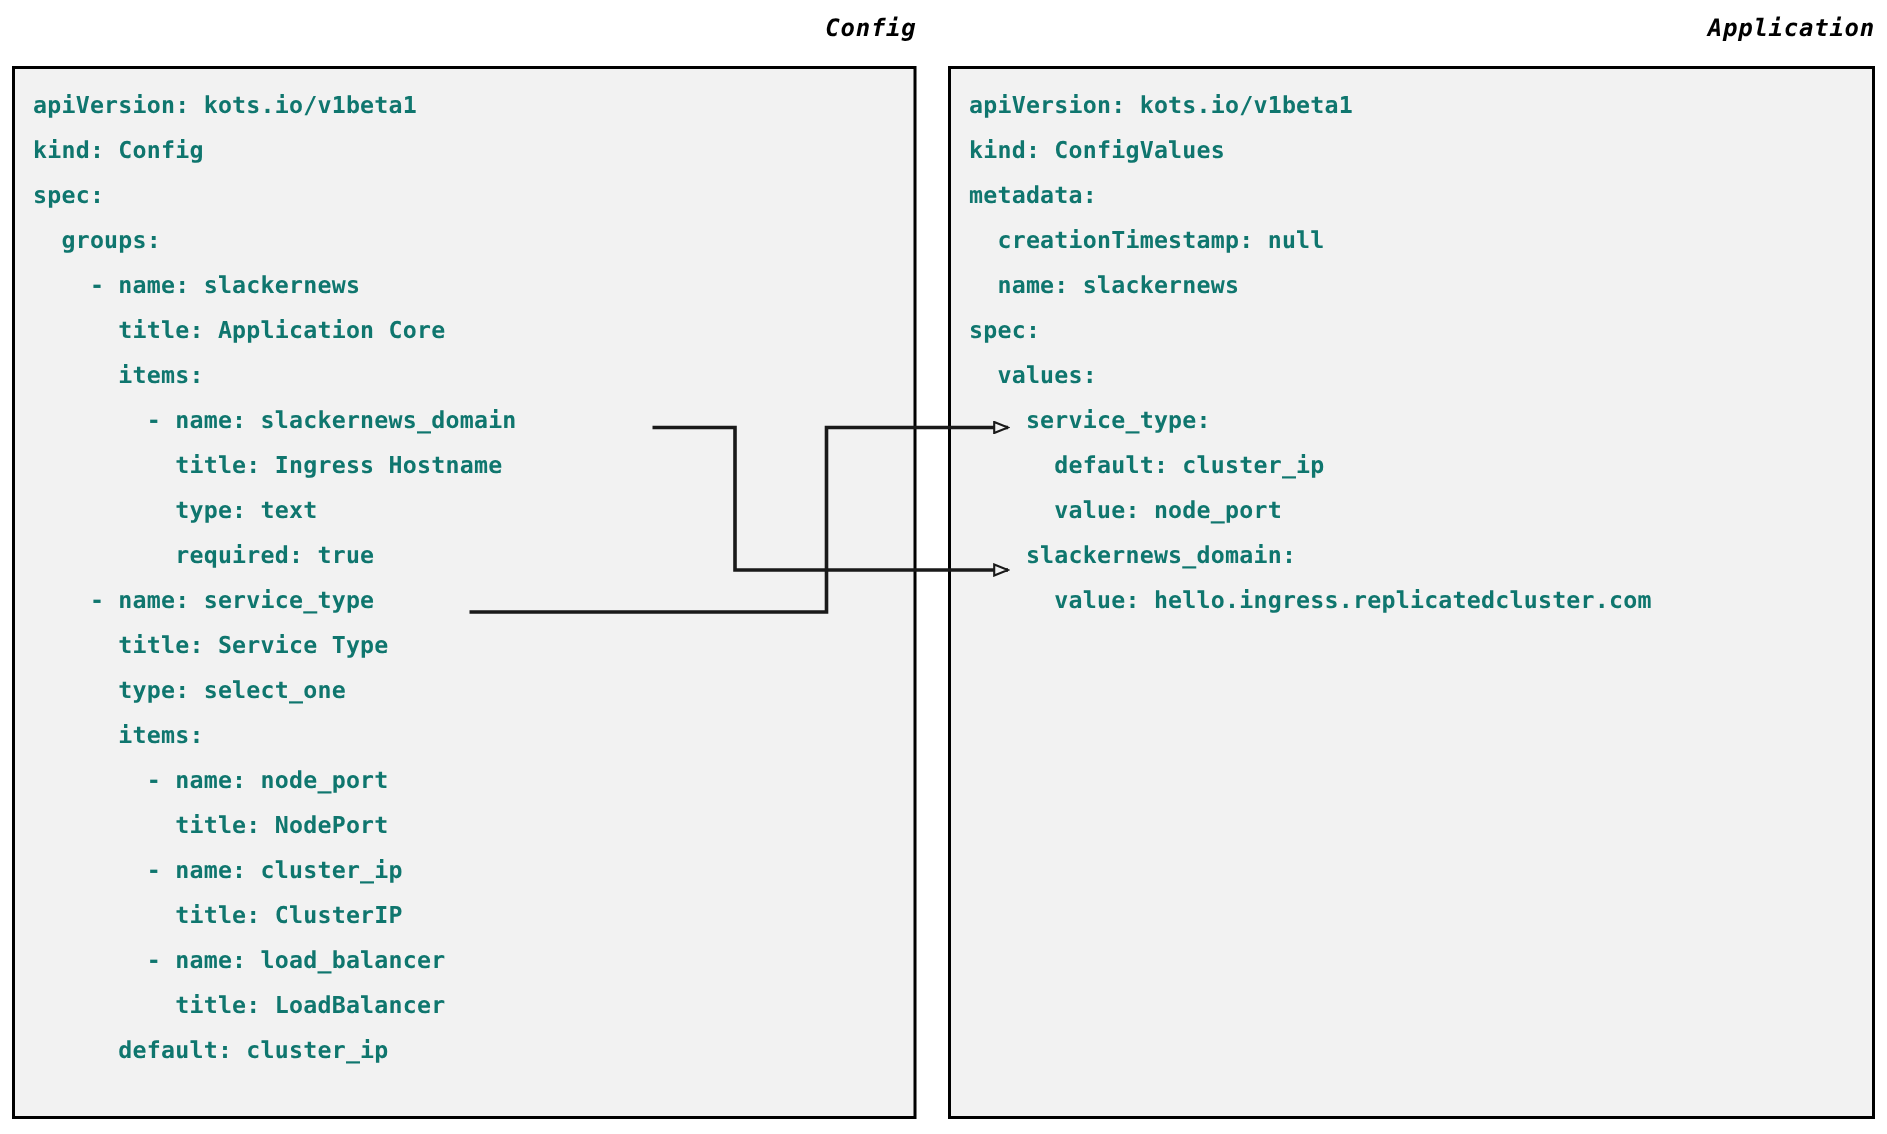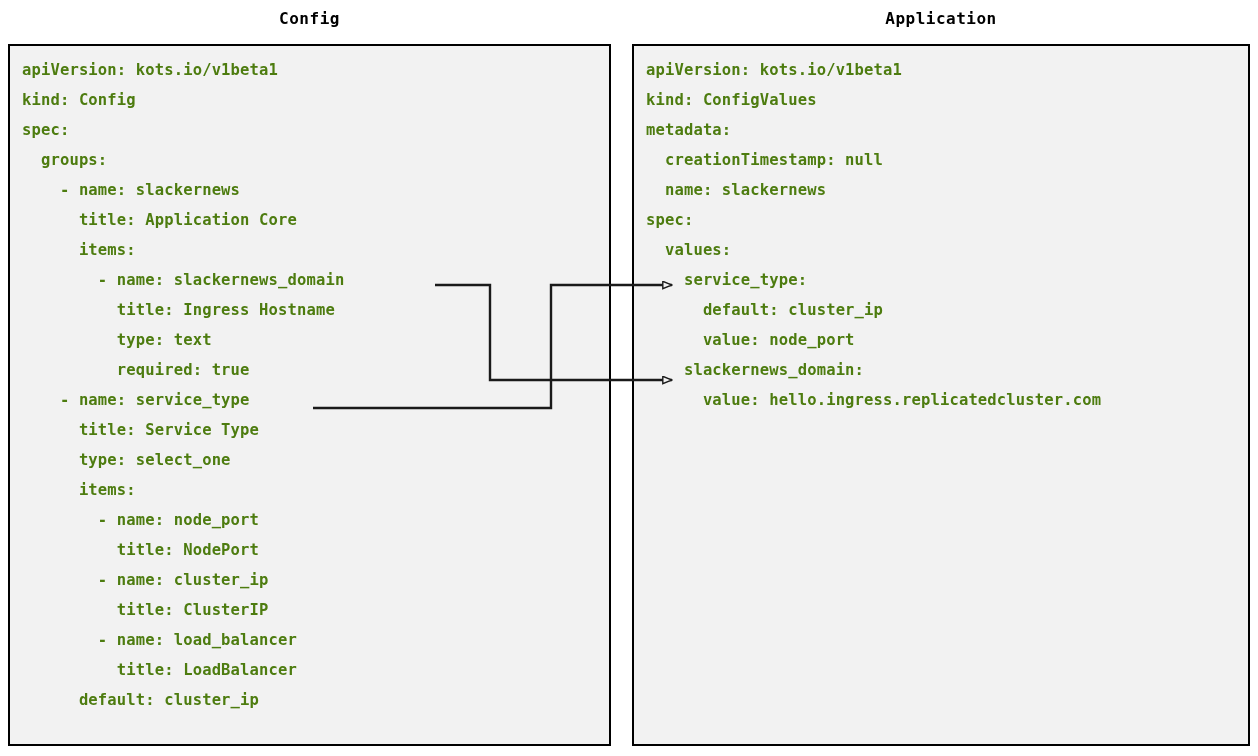--- a/index.html
+++ b/index.html
@@ -18,22 +18,23 @@
     position: absolute;
     inset: 0;
   }
   .panel-title {
     position: absolute;
     font-family: "DejaVu Sans Mono", "Liberation Mono", monospace;
     font-size: 16px;
     font-weight: bold;
     color: #000000;
     letter-spacing: 0.5px;
-    text-align: center;
+    text-align: right;
     white-space: pre;
+    font-style: italic;
   }
   #title-config {
     left: 8px;
     top: 9px;
     width: 603px;
   }
   #title-configvalues {
     left: 632px;
     top: 9px;
     width: 618px;
@@ -59,21 +60,21 @@
   }
   .code-block {
     position: absolute;
     left: 12px;
     top: 9px;
     margin: 0;
     font-family: "DejaVu Sans Mono", "Liberation Mono", monospace;
     font-size: 15.5px;
     font-weight: bold;
     line-height: 30px;
-    color: #4d7c0f;
+    color: #0f766e;
     white-space: pre;
     letter-spacing: 0.15px;
   }
   .connectors {
     position: absolute;
     left: 0;
     top: 0;
     width: 1258px;
     height: 756px;
     pointer-events: none;

